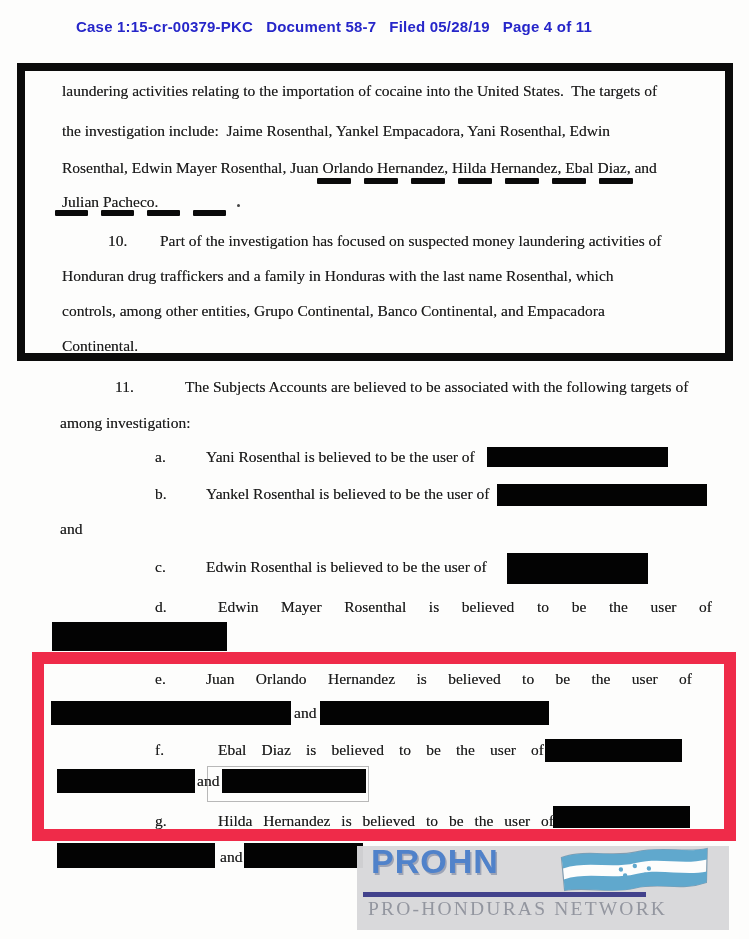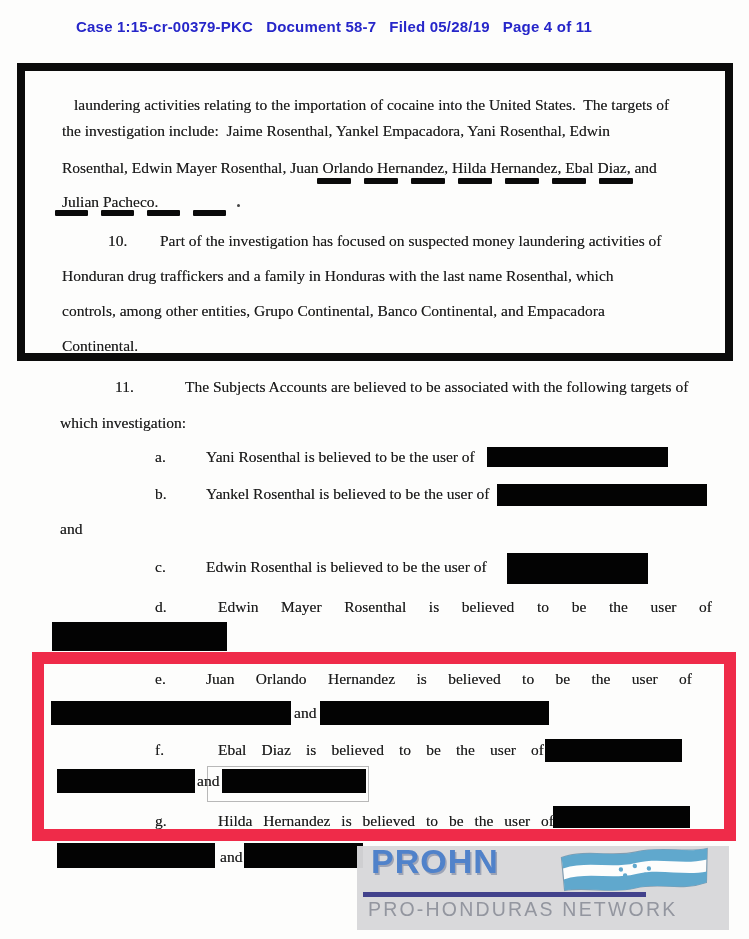--- a/index.html
+++ b/index.html
@@ -33,35 +33,35 @@
   }
   #wm-acronym{
     position:absolute;left:14px;top:-4px;
     font-family:"Liberation Sans", sans-serif;font-weight:bold;font-size:34px;
     color:#4a7ec9;letter-spacing:1px;text-shadow:1.5px 1.5px 0 rgba(40,60,110,0.35);
   }
   #wm-flag{position:absolute;left:202px;top:2px;transform:rotate(-2deg);}
   #wm-rule{position:absolute;left:6px;top:46px;width:283px;height:5px;background:#3b3b88;}
   #wm-caption{
     position:absolute;left:11px;top:52px;
-    font-family:Liberation Sans, sans-serif;font-size:19.5px;color:#8f929c;
+    font-family:Liberation Serif, serif;font-size:19.5px;color:#8f929c;
     letter-spacing:2.2px;white-space:pre;
   }
   .dot{position:absolute;background:#444;border-radius:50%;width:3px;height:3px;z-index:2;}
 </style>
 </head>
 <body>
 
 <div id="page">
 
   <div class="abs hdr" style="left:0;top:17px;width:668px;text-align:center;color:#2626c9;">Case 1:15-cr-00379-PKC   Document 58-7   Filed 05/28/19   Page 4 of 11</div>
 
   <div id="black-box"></div>
 
-  <div class="abs" style="left:62px;top:95px;margin-left:12px;">laundering activities relating to the importation of cocaine into the United States.  The targets of</div>
+  <div class="abs" style="left:62px;top:81px;">laundering activities relating to the importation of cocaine into the United States.  The targets of</div>
   <div class="abs" style="left:62px;top:121px;">the investigation include:  Jaime Rosenthal, Yankel Empacadora, Yani Rosenthal, Edwin</div>
   <div class="abs" style="left:62px;top:158px;">Rosenthal, Edwin Mayer Rosenthal, Juan Orlando Hernandez, Hilda Hernandez, Ebal Diaz, and</div>
 
   <div class="dashrow" style="left:317px;top:178px;gap:13px;">
     <span class="dash" style="width:34px;"></span>
     <span class="dash" style="width:34px;"></span>
     <span class="dash" style="width:34px;"></span>
     <span class="dash" style="width:34px;"></span>
     <span class="dash" style="width:34px;"></span>
     <span class="dash" style="width:34px;"></span>
@@ -79,21 +79,21 @@
   </div>
 
   <div class="abs" style="left:108px;top:231px;">10.</div>
   <div class="abs" style="left:160px;top:231px;">Part of the investigation has focused on suspected money laundering activities of</div>
   <div class="abs" style="left:62px;top:266px;">Honduran drug traffickers and a family in Honduras with the last name Rosenthal, which</div>
   <div class="abs" style="left:62px;top:301px;">controls, among other entities, Grupo Continental, Banco Continental, and Empacadora</div>
   <div class="abs" style="left:62px;top:336px;">Continental.</div>
 
   <div class="abs" style="left:115px;top:377px;">11.</div>
   <div class="abs" style="left:185px;top:377px;">The Subjects Accounts are believed to be associated with the following targets of</div>
-  <div class="abs" style="left:60px;top:413px;">which investigation:</div>
+  <div class="abs" style="left:60px;top:413px;">among investigation:</div>
 
   <div class="abs" style="left:155px;top:447px;">a.</div>
   <div class="abs" style="left:206px;top:447px;">Yani Rosenthal is believed to be the user of</div>
   <div class="bar" style="left:487px;top:447px;width:181px;height:20px;"></div>
 
   <div class="abs" style="left:155px;top:484px;">b.</div>
   <div class="abs" style="left:206px;top:484px;">Yankel Rosenthal is believed to be the user of</div>
   <div class="bar" style="left:497px;top:484px;width:210px;height:22px;"></div>
 
   <div class="abs" style="left:60px;top:519px;">and</div>

